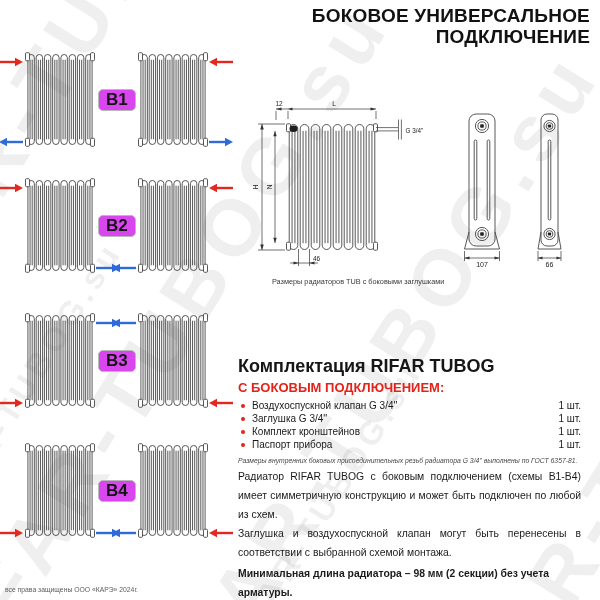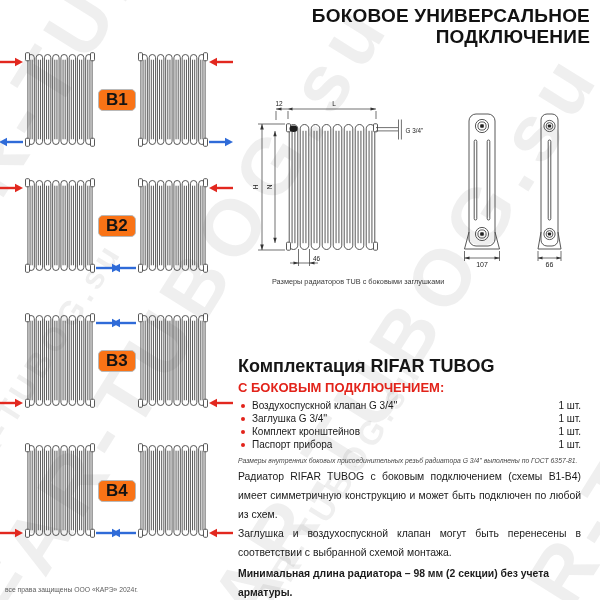--- a/index.html
+++ b/index.html
@@ -15,21 +15,21 @@
   
   .title{position:absolute;top:6px;right:10px;text-align:right;font-size:19px;line-height:1.1;
          font-weight:800;color:#121212;letter-spacing:0.2px;}
   
   .scheme-row{position:absolute;left:0;width:236px;height:95px;}
   .radiator{position:absolute;width:66px;height:95px;}
   .rad-left{left:27px;}
   .rad-right{left:140px;}
   .radiator svg{overflow:visible;}
   .scheme-label{position:absolute;left:98px;top:50%;transform:translateY(-50%);
-      background:#f97316;border:1px solid #b9b9b9;border-radius:5px;padding:0 7px;
+      background:#d946ef;border:1px solid #b9b9b9;border-radius:5px;padding:0 7px;
       font-size:17px;font-weight:800;color:#141414;line-height:20px;}
   .arrow{position:absolute;width:24px;height:10px;}
   .corner-tl{left:-28px;top:1px;}
   .corner-tr{right:-27px;top:1px;}
   .corner-bl{left:-28px;bottom:4px;}
   .corner-br{right:-27px;bottom:4px;}
   
   .tech{position:absolute;left:252px;top:96px;}
   .tech text,.profiles text{font-family:"Liberation Sans",sans-serif;fill:#222;}
   .caption{position:absolute;left:272px;top:277px;width:185px;font-size:7.3px;

